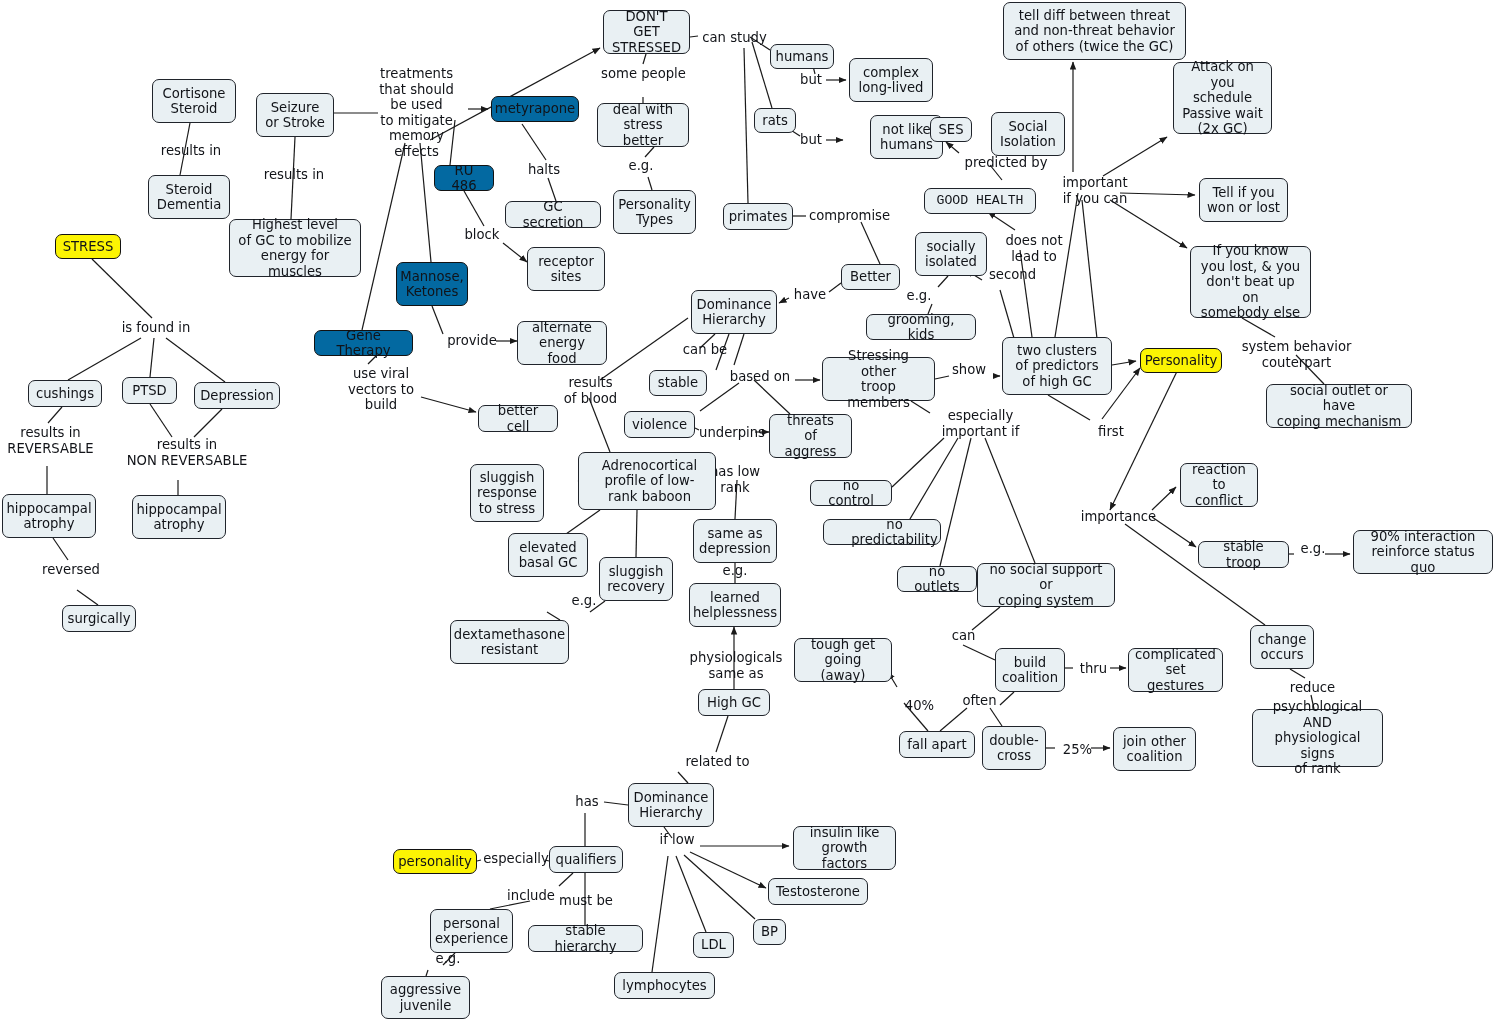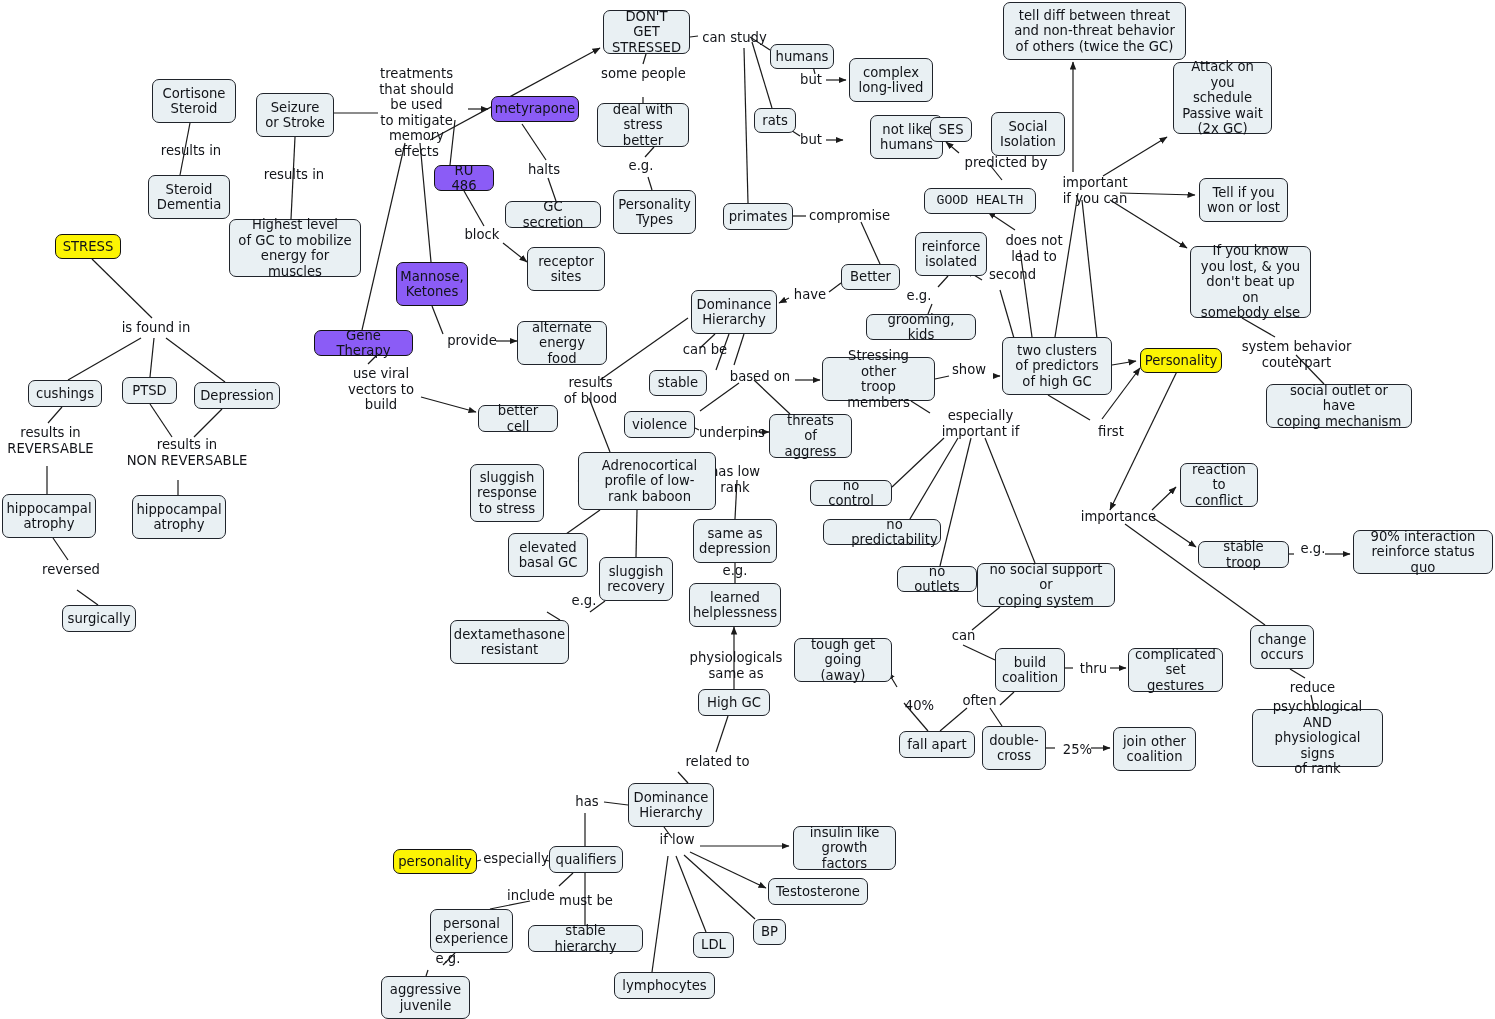--- a/index.html
+++ b/index.html
@@ -22,21 +22,21 @@
     line-height:15.5px;
     text-align:center;
     display:flex;
     align-items:center;
     justify-content:center;
     padding:3px 7px;
     white-space:pre-line;
     z-index:3;
   }
   .node.yellow{background:#fcf403;border-color:#121212;}
-  .node.green{background:#8b5cf6;border-color:#121212;}
+  .node.green{background:#0369a1;border-color:#121212;}
   .lbl{
     position:absolute;
     color:#111318;
     font-size:13.2px;
     line-height:15.5px;
     text-align:center;
     white-space:pre-line;
     z-index:2;
     background:transparent;
   }
@@ -228,21 +228,21 @@
       <div class="node" style="left: 649px; top: 370px; width: 58px; height: 26px;">stable</div>
       <div class="node" style="left: 624px; top: 411px; width: 71px; height: 27px; text-align: right;">violence</div>
       <div class="node" style="left: 769px; top: 414px; width: 83px; height: 44px;">threats
 of aggress</div>
       <div class="node" style="left: 822px; top: 357px; width: 113px; height: 44px;">Stressing other
 troop members</div>
       <div class="node" style="left: 930px; top: 117px; width: 42px; height: 25px;">SES</div>
       <div class="node" style="left: 991px; top: 112px; width: 74px; height: 44px;">Social
 Isolation</div>
       <div class="node" style="left: 924px; top: 188px; width: 112px; height: 26px; font-family: Liberation Mono, monospace;">GOOD HEALTH</div>
-      <div class="node" style="left: 915px; top: 232px; width: 72px; height: 44px;">reinforce
+      <div class="node" style="left: 915px; top: 232px; width: 72px; height: 44px;">socially
 isolated</div>
       <div class="node" style="left: 866px; top: 314px; width: 110px; height: 26px;">grooming, kids</div>
       <div class="node" style="left: 1002px; top: 337px; width: 110px; height: 58px;">two clusters
 of predictors
 of high GC</div>
       <div class="node" style="left: 1003px; top: 2px; width: 183px; height: 58px;">tell diff between threat
 and non-threat behavior
 of others (twice the GC)</div>
       <div class="node" style="left: 1173px; top: 62px; width: 99px; height: 72px;">Attack on you
 schedule

